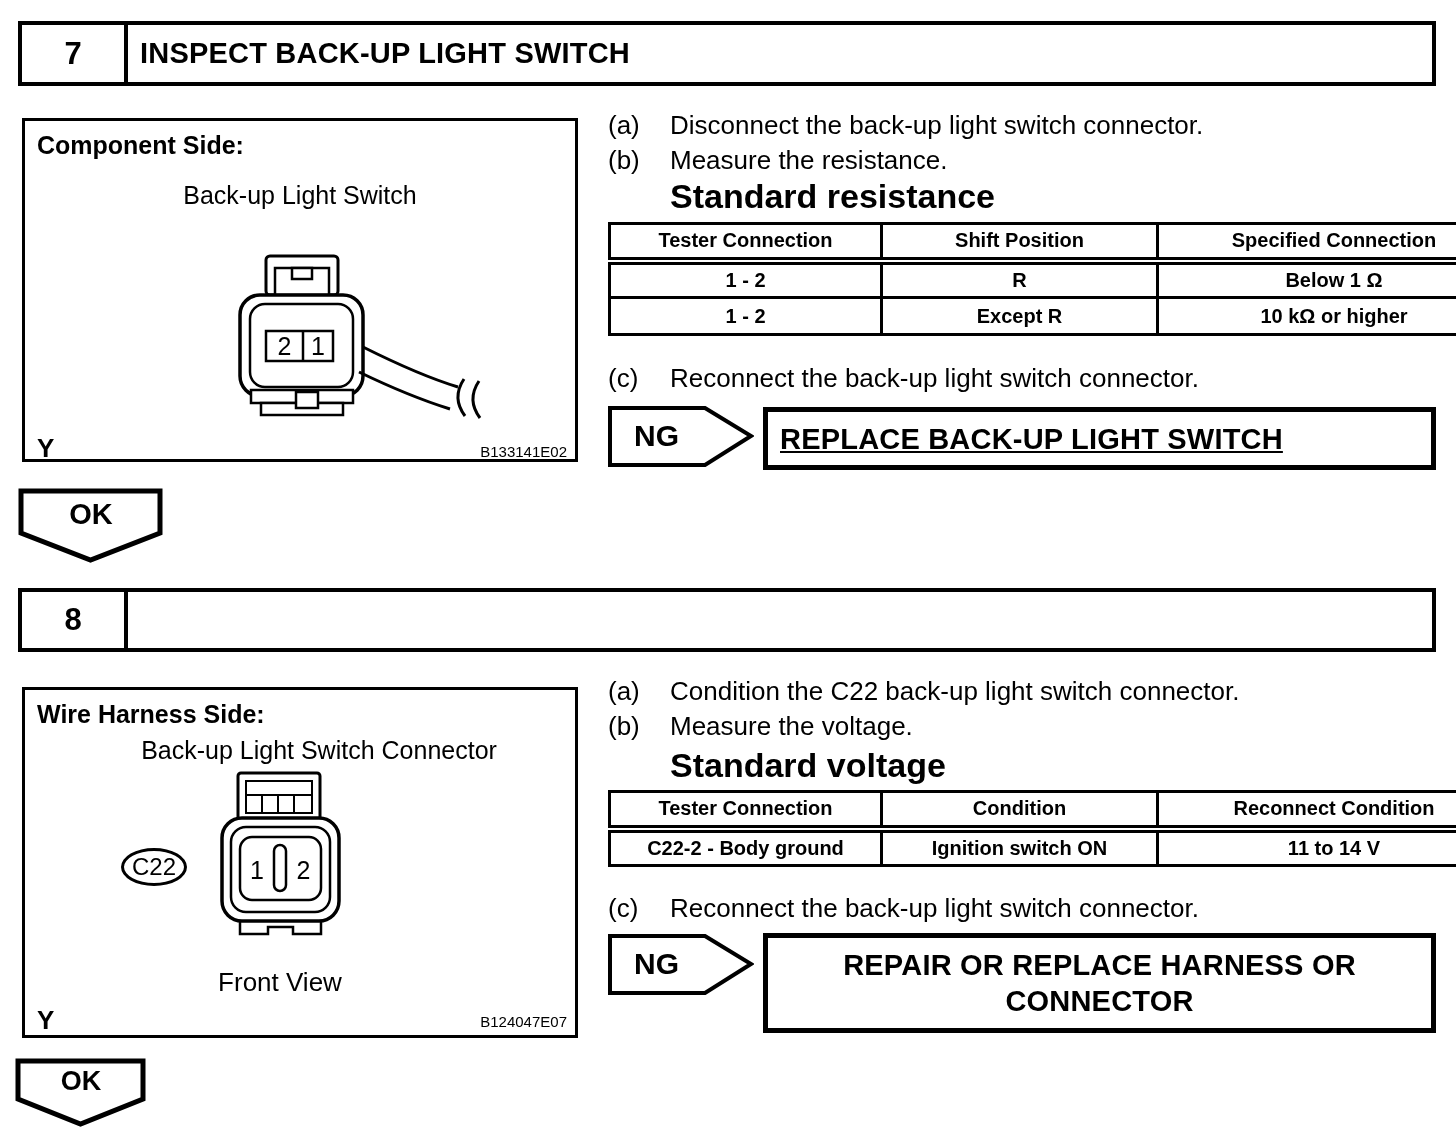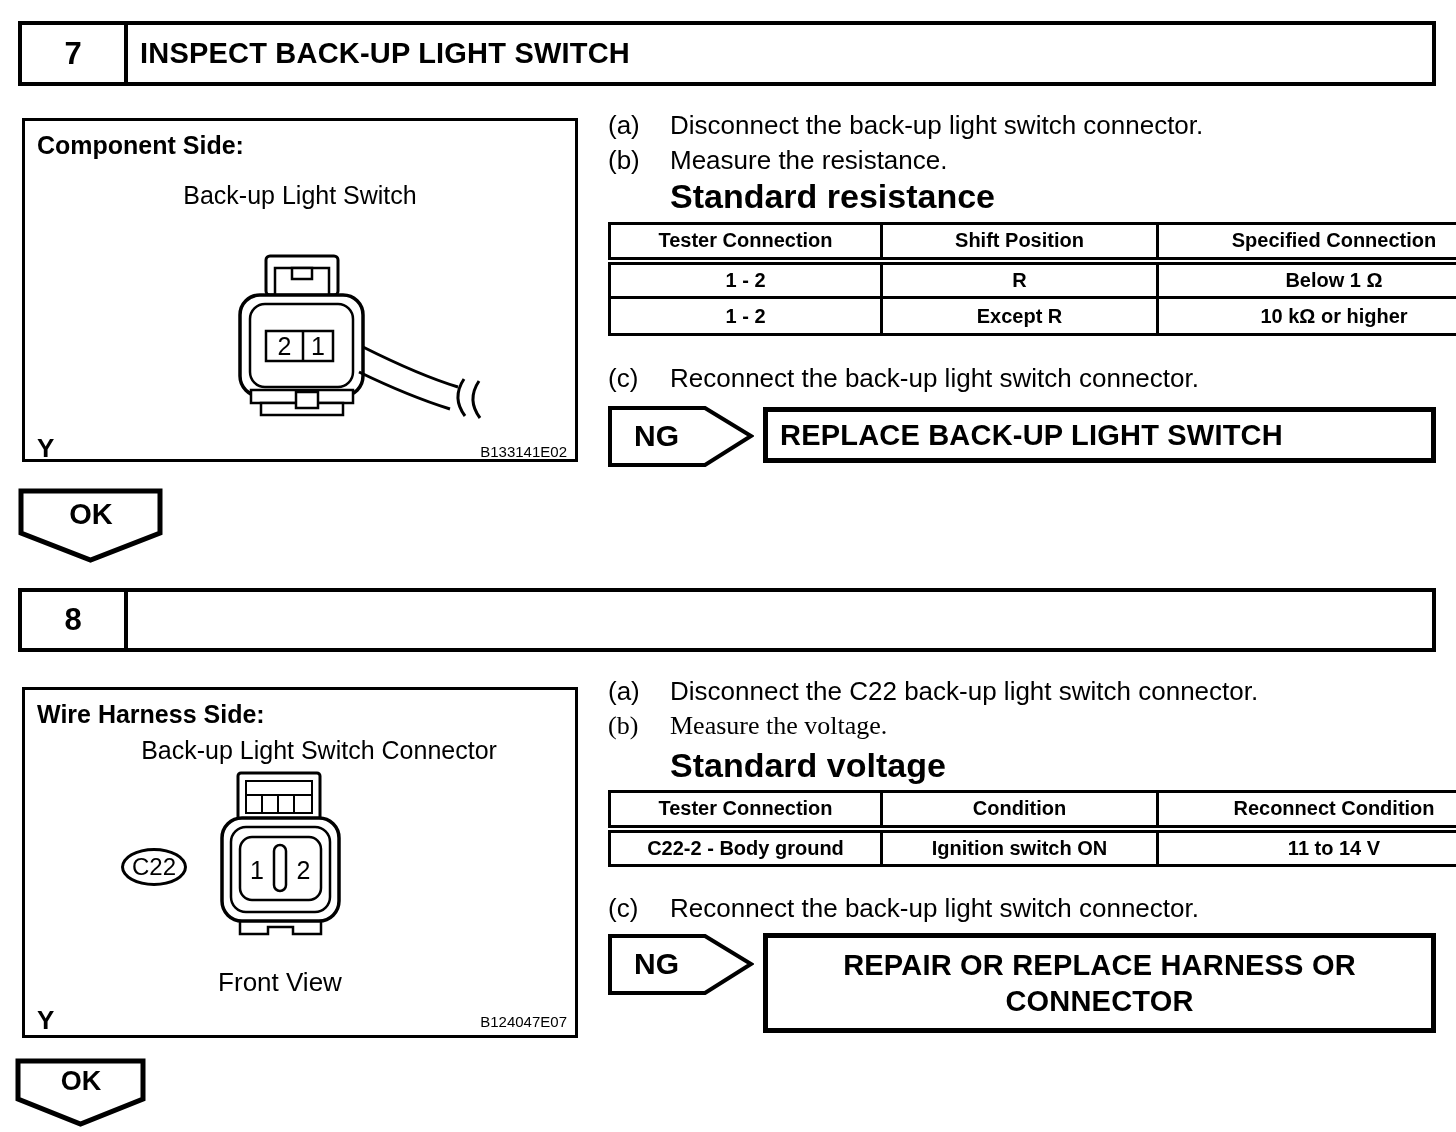--- a/index.html
+++ b/index.html
@@ -148,21 +148,21 @@
   <div class="instr" style="top:363px;">
     <span class="marker">(c)</span><span>Reconnect the back-up light switch connector.</span>
   </div>
 
   <div class="ng-wrap" style="left:608px; top:406px;">
     <svg width="146" height="62" viewBox="0 0 146 62">
       <polygon points="2,2 97,2 143,30 97,59 2,59" fill="#fff" stroke="#000" stroke-width="4"></polygon>
     </svg>
     <span class="ng-text">NG</span>
   </div>
-  <div class="result-box" style="top:407px; height:56px;">REPLACE BACK-UP LIGHT SWITCH</div>
+  <div class="result-box" style="top:407px; height:63px;text-decoration:underline;">REPLACE BACK-UP LIGHT SWITCH</div>
 
   <div class="ok-wrap" style="left:18px; top:488px; width:146px; height:76px;">
     <svg width="146" height="76" viewBox="0 0 146 76">
       <polygon points="3,3 142,3 142,45 72.5,72 3,45" fill="#fff" stroke="#000" stroke-width="5"></polygon>
     </svg>
     <span class="ok-text">OK</span>
   </div>
 
   <div class="step-bar" style="top:588px; height:64px;">
     <div class="step-num">8</div>
@@ -191,23 +191,23 @@
     </svg>
     <span class="pin-label" style="left:215px; top:166px; width:34px;">1</span>
     <span class="pin-label" style="left:261px; top:166px; width:35px;">2</span>
 
     <div class="front-view" style="left:130px; top:277px; width:250px;">Front View</div>
     <div class="fig-corner" style="top:315px;">Y</div>
     <div class="fig-code" style="top:323px;">B124047E07</div>
   </div>
 
   <div class="instr" style="top:676px;">
-    <span class="marker">(a)</span><span>Disconnect the C22 back-up light switch connector.</span>
-  </div>
-  <div class="instr" style="top:711px;font-family:Liberation Serif, serif;">
+    <span class="marker">(a)</span><span>Condition the C22 back-up light switch connector.</span>
+  </div>
+  <div class="instr" style="top:711px;">
     <span class="marker">(b)</span><span>Measure the voltage.</span>
   </div>
   <div class="std-heading" style="top:746px;">Standard voltage</div>
 
   <table class="spec-table" style="top:790px;">
     <tbody>
         <tr class="hdr">
       <td class="c1">Tester Connection</td>
       <td class="c2">Condition</td>
       <td>Reconnect Condition</td>

